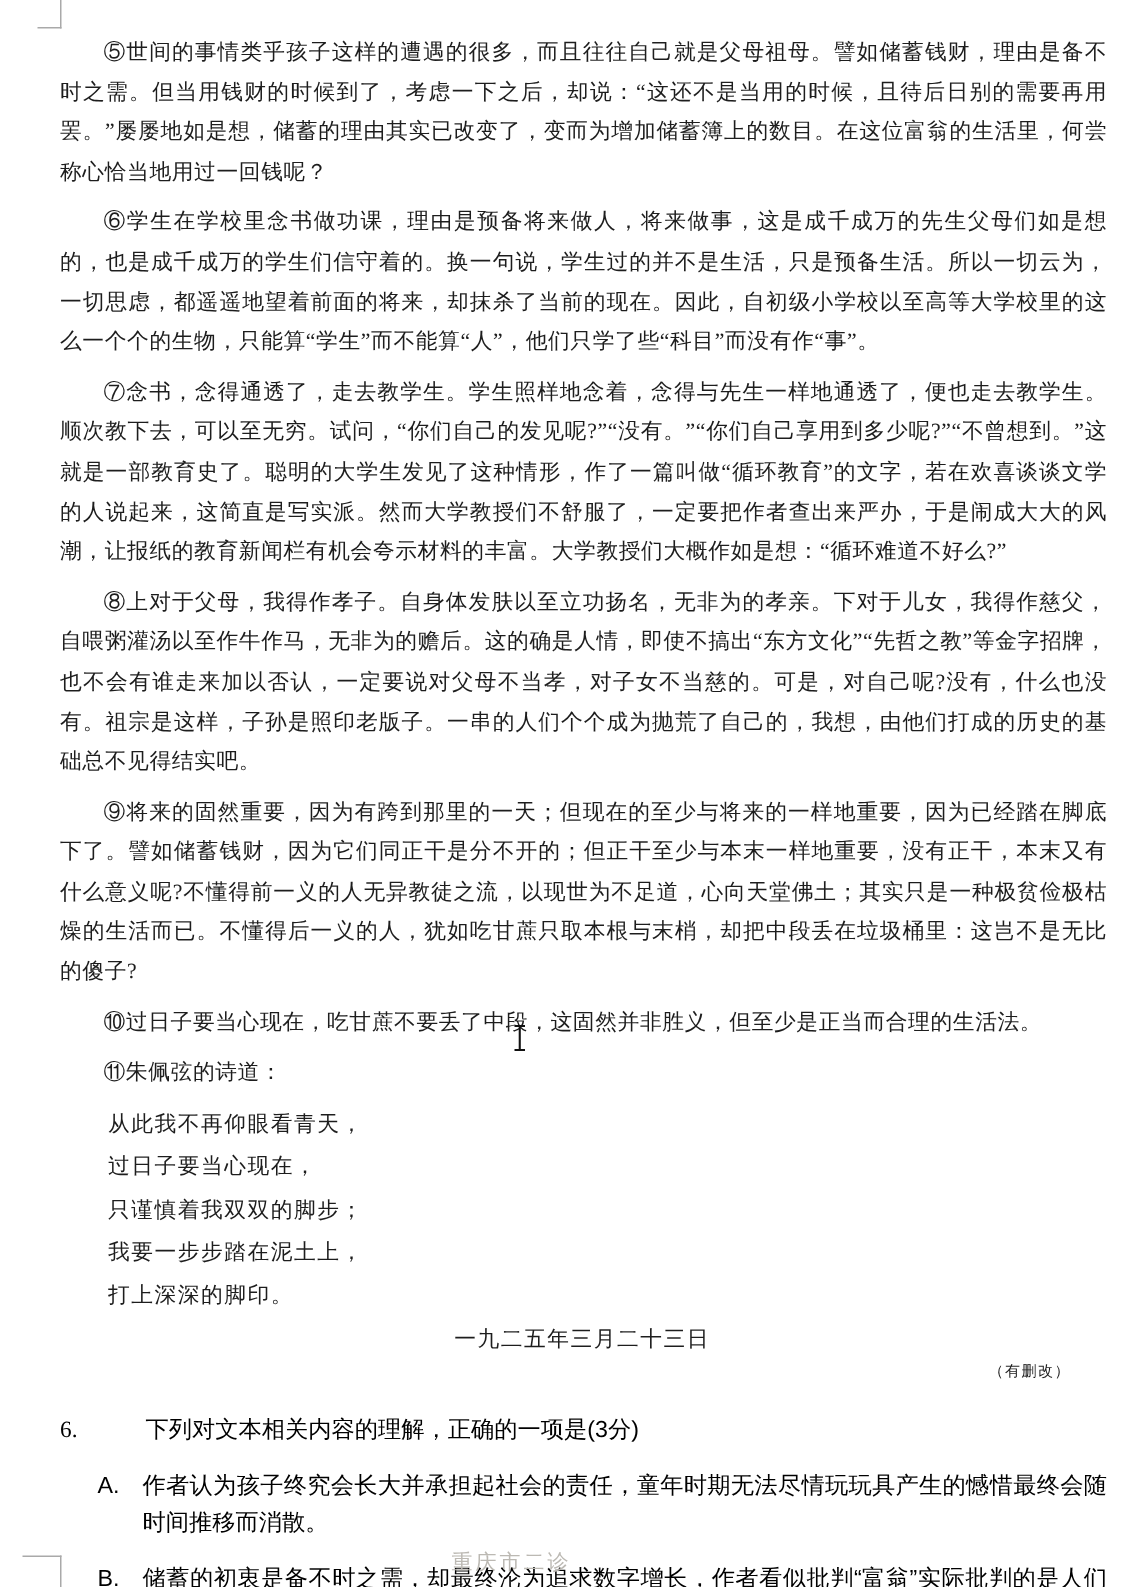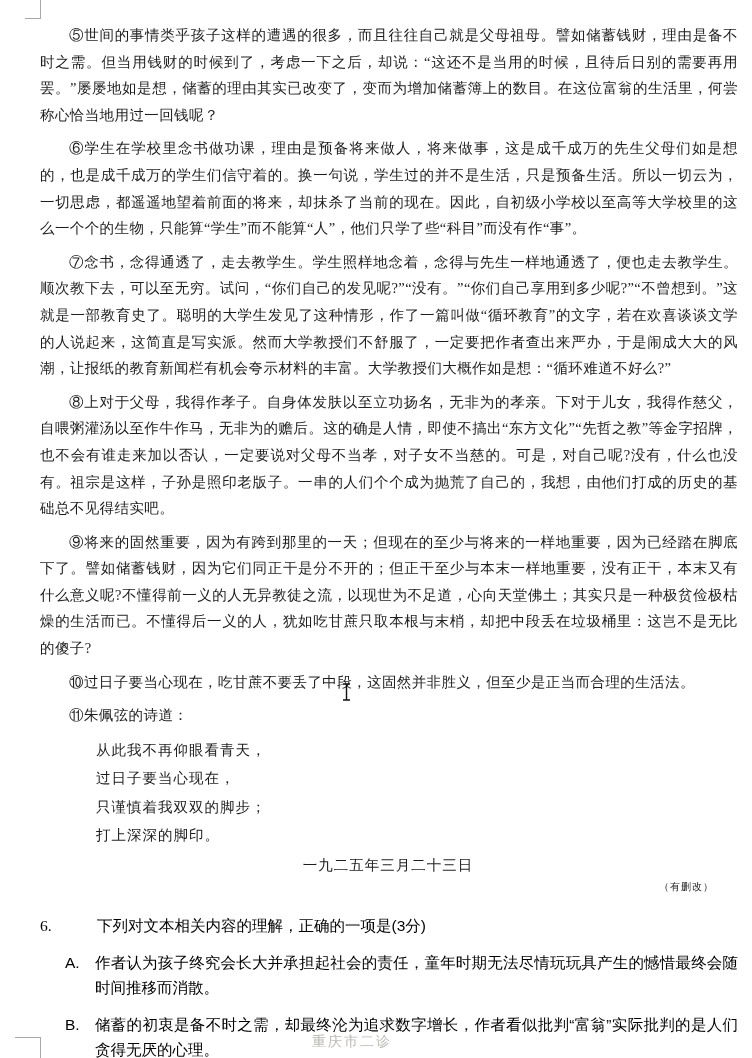--- a/index.html
+++ b/index.html
@@ -35,21 +35,21 @@
     font-size: 14.5px;
     line-height: 26.6px;
     text-align: justify;
     text-indent: 2em;
     letter-spacing: 0.4px;
     margin-bottom: 7px;
     font-family: "Liberation Serif", serif;
   }
   .para .pnum { font-style: normal; }
   .poem {
-    margin: 6px 0 4px 56px;
+    margin: 6px 0 4px 32px;
   }
   .poem-line {
     font-size: 14.5px;
     line-height: 28.5px;
     letter-spacing: 1px;
     font-family: "Liberation Serif", serif;
   }
   .dateline {
     text-align: center;
     font-size: 14.5px;
@@ -79,21 +79,21 @@
   .q-option {
     display: flex;
     margin: 12px 0 0 25px;
     font-size: 15.5px;
     line-height: 25px;
   }
   .opt-label { width: 30px; flex: 0 0 30px; }
   .opt-text { flex: 1; text-align: justify; }
   .footer-label {
     position: absolute;
-    left: 312px; top: 1033px;
+    left: 301px; top: 1033px;
     font-size: 14px;
     letter-spacing: 2px;
     color: #bcb9b3;
     font-family: "Liberation Sans", sans-serif;
   }
   .text-cursor {
     position: absolute;
     left: 340px; top: 683px;
     width: 13px; height: 18px;
   }
@@ -119,20 +119,21 @@
     <p class="para"><span class="pnum">⑨</span><span>将来的固然重要，因为有跨到那里的一天；但现在的至少与将来的一样地重要，因为已经踏在脚底下了。譬如储蓄钱财，因为它们同正干是分不开的；但正干至少与本末一样地重要，没有正干，本末又有什么意义呢?不懂得前一义的人无异教徒之流，以现世为不足道，心向天堂佛土；其实只是一种极贫俭极枯燥的生活而已。不懂得后一义的人，犹如吃甘蔗只取本根与末梢，却把中段丢在垃圾桶里：这岂不是无比的傻子?</span></p>
 
     <p class="para"><span class="pnum">⑩</span><span>过日子要当心现在，吃甘蔗不要丢了中段，这固然并非胜义，但至少是正当而合理的生活法。</span></p>
 
     <p class="para"><span class="pnum">⑪</span><span>朱佩弦的诗道：</span></p>
 
     <div class="poem">
       <div class="poem-line">从此我不再仰眼看青天，</div>
       <div class="poem-line">过日子要当心现在，</div>
       <div class="poem-line">只谨慎着我双双的脚步；</div>
+      <div class="poem-line">我要一步步踏在泥土上，</div>
       <div class="poem-line">打上深深的脚印。</div>
     </div>
 
     <div class="dateline">一九二五年三月二十三日</div>
     <div class="noteline">（有删改）</div>
 
     <div class="question">
       <div class="q-stem-row">
         <span class="q-num">6.</span>
         <span class="q-stem">下列对文本相关内容的理解，正确的一项是(3分)</span>

